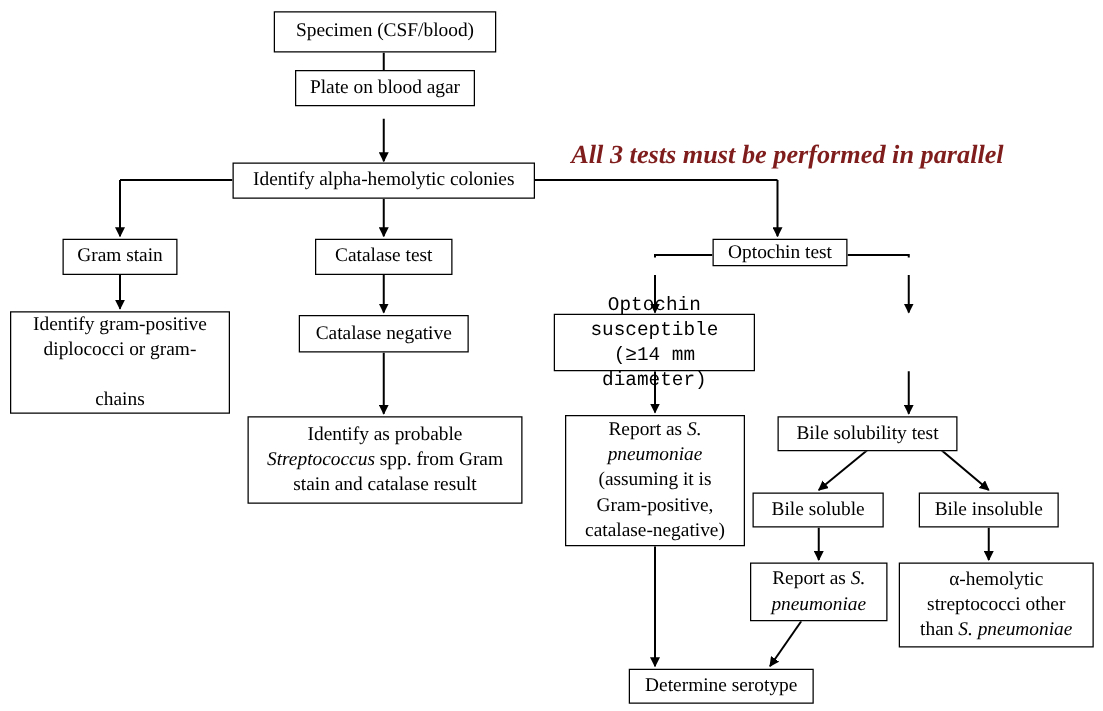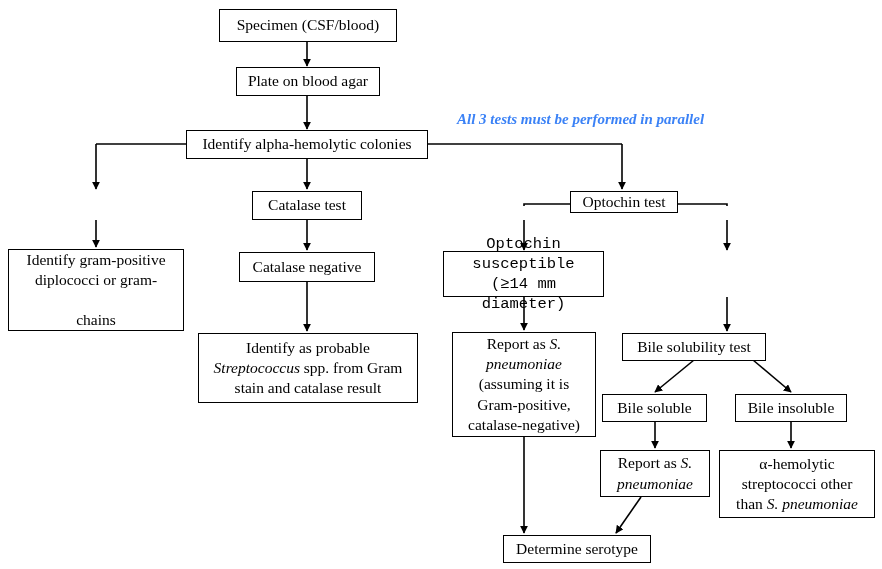--- a/index.html
+++ b/index.html
@@ -35,22 +35,22 @@
     font-size: 15.5px;
     line-height: 1.30;
     color: #000000;
     padding: 2px 5px;
   }
   .node span.txt { display: block; width: 100%; }
   .note {
     position: absolute;
     font-style: italic;
     font-weight: bold;
-    font-size: 15px;
-    color: #3b82f6;
+    font-size: 21px;
+    color: #7f1d1d;
     white-space: nowrap;
   }
   i.sp { font-style: italic; }
 </style>
 </head>
 <body>
 
 <div id="canvas">
 
   <svg id="connectors" viewBox="0 0 882 569" xmlns="http://www.w3.org/2000/svg">
@@ -84,30 +84,33 @@
       <path d="M 428 144 L 622 144"></path>
       <path d="M 570 204 L 524 204 L 524 206"></path>
       <path d="M 678 204 L 727 204 L 727 206"></path>
     </g>
   </svg>
 
   <div class="node" style="left:219px; top:9px; width:178px; height:33px;">
     <span class="txt">Specimen (CSF/blood)</span>
   </div>
 
-  <div class="node" style="left:236px; top:67px; width:144px; height:29px;">
+  <div class="node" style="left:236px; top:56px; width:144px; height:29px;">
     <span class="txt">Plate on blood agar</span>
   </div>
 
   <div class="note" style="left:457px; top:111px;">All 3 tests must be performed in parallel</div>
 
   <div class="node" style="left:186px; top:130px; width:242px; height:29px;">
     <span class="txt">Identify alpha-hemolytic colonies</span>
   </div>
 
+  <div class="node" style="left:50px; top:191px; width:92px; height:29px;">
+    <span class="txt">Gram stain</span>
+  </div>
 
   <div class="node" style="left:252px; top:191px; width:110px; height:29px;">
     <span class="txt">Catalase test</span>
   </div>
 
   <div class="node" style="left:570px; top:191px; width:108px; height:22px;">
     <span class="txt">Optochin test</span>
   </div>
 
   <div class="node" style="left:8px; top:249px; width:176px; height:82px;">

